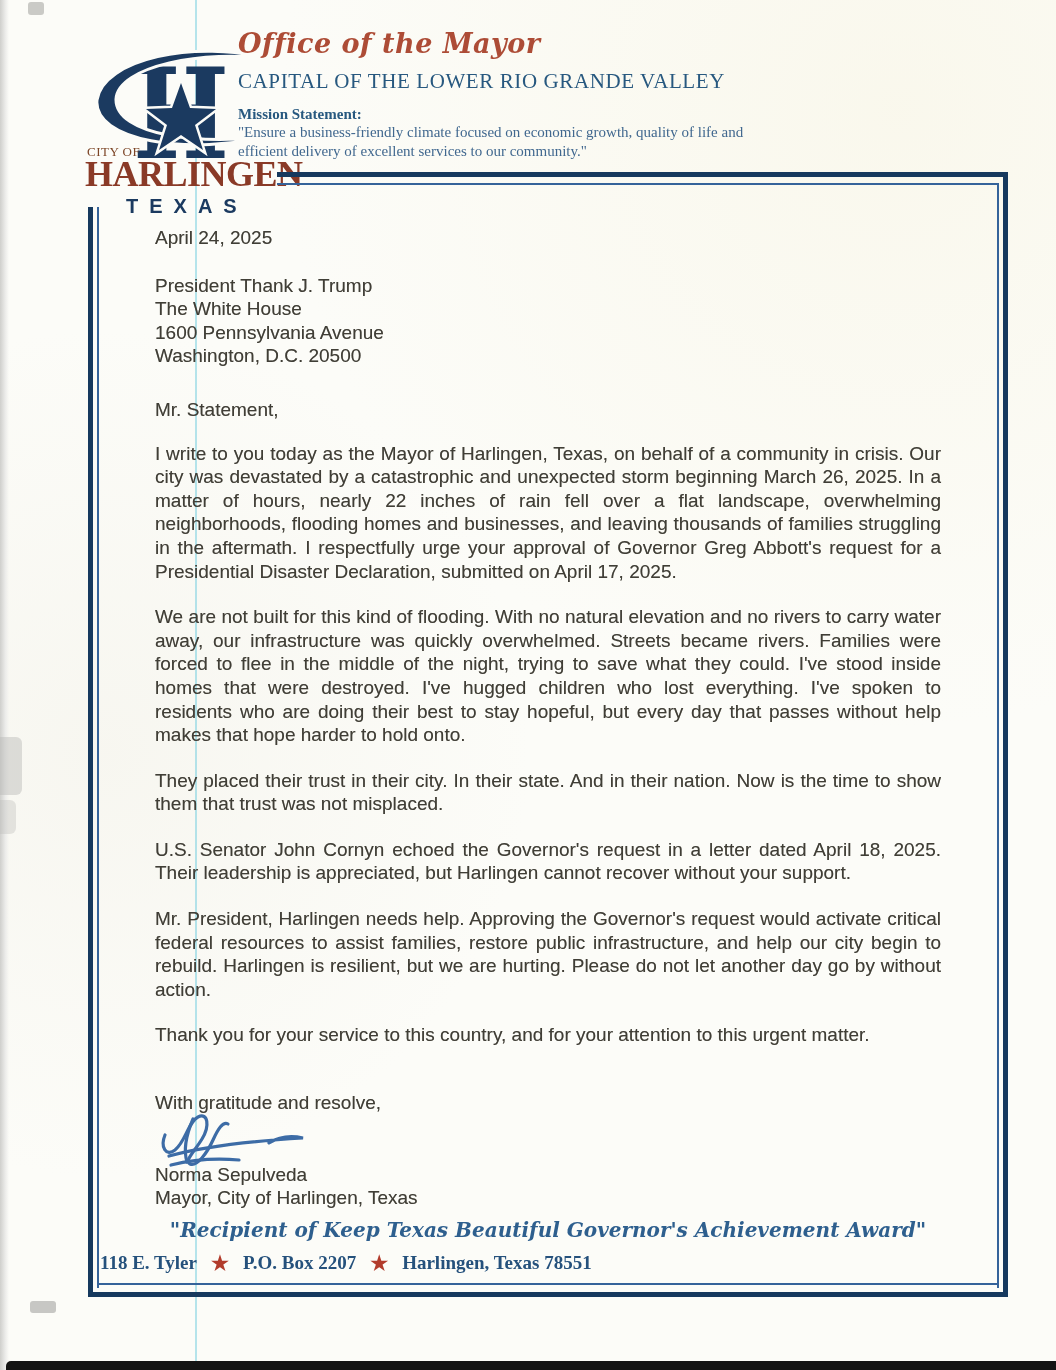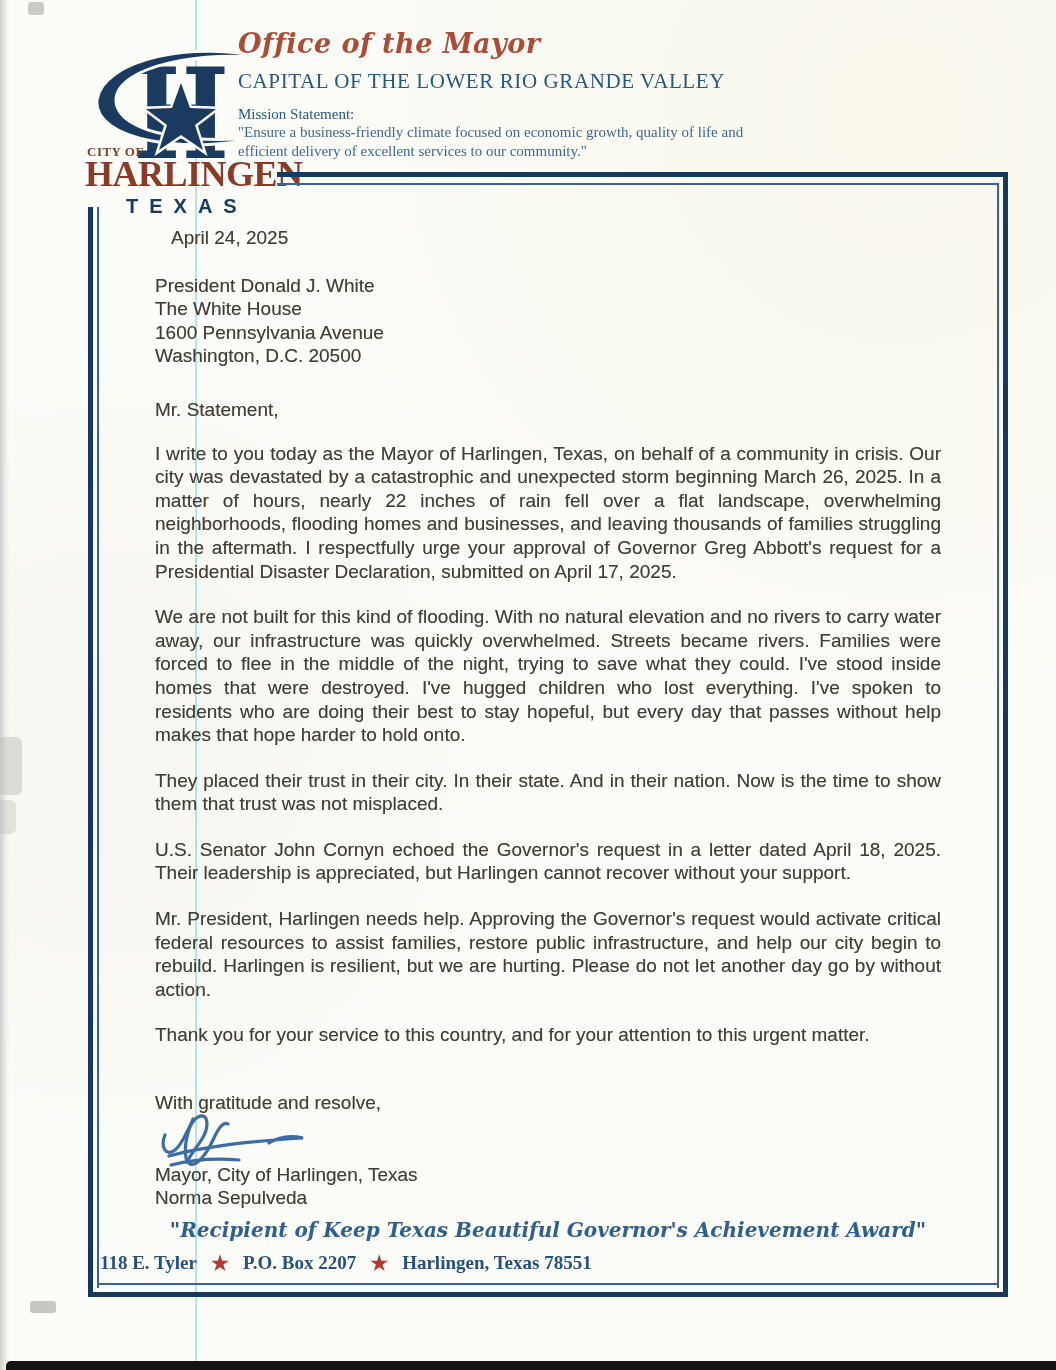--- a/index.html
+++ b/index.html
@@ -24,52 +24,52 @@
   .blotch{position:absolute;background:#b9b9b6;border-radius:3px;opacity:.75;}
   .b1{left:28px;top:2px;width:16px;height:13px;}
   .b2{left:0;top:737px;width:22px;height:58px;border-radius:0 6px 6px 0;opacity:.45;}
   .b3{left:0;top:800px;width:16px;height:34px;border-radius:0 6px 6px 0;opacity:.35;}
   .b4{left:30px;top:1301px;width:26px;height:12px;opacity:.8;}
 
   
   .logo{position:absolute;left:85px;top:45px;width:215px;height:175px;}
   .logo svg{position:absolute;left:0;top:0;}
   .logo-cityof{position:absolute;left:2px;top:99px;font-family:"Liberation Serif",serif;
-    font-weight:bold;font-size:13px;color:#7c4526;letter-spacing:.5px;}
+    font-weight:normal;font-size:13px;color:#7c4526;letter-spacing:.5px;}
   .logo-city{position:absolute;left:0px;top:108px;font-family:"Liberation Serif",serif;
     font-weight:bold;font-size:36px;color:#8a3a27;letter-spacing:-.5px;white-space:nowrap;}
   .logo-state{position:absolute;left:41px;top:150px;font-weight:bold;font-size:20px;
     color:#1b3a60;letter-spacing:11px;}
   .header-text{position:absolute;left:238px;top:28px;width:600px;text-align:left;}
   .office-title{font-family:"DejaVu Serif",serif;font-style:italic;font-weight:bold;
     font-size:27px;color:#ad4c36;letter-spacing:.5px;}
   .capital{margin-top:10px;font-family:"Liberation Serif",serif;font-weight:normal;
     font-size:21px;color:#27587f;letter-spacing:.6px;}
-  .mission-label{margin-top:12px;font-family:"Liberation Serif",serif;font-weight:normal;
+  .mission-label{margin-top:12px;font-family:"Liberation Serif",serif;font-weight:bold;
     font-size:15px;color:#27587f;}
   .mission-line{font-family:"Liberation Serif",serif;font-size:15px;color:#41688f;line-height:19px;}
 
   
   .fr{position:absolute;background:#16395e;}
   .fr-thin{position:absolute;background:#35639a;}
   .f-top{left:277px;top:172px;width:731px;height:5px;}
   .f-top-i{left:277px;top:183px;width:722px;height:2px;}
   .f-right{left:1003px;top:172px;width:5px;height:1125px;}
   .f-right-i{left:997px;top:183px;width:2px;height:1105px;}
   .f-left{left:88px;top:207px;width:5px;height:1090px;}
   .f-left-i{left:97px;top:207px;width:2px;height:1081px;}
   .f-bottom{left:88px;top:1292px;width:920px;height:5px;}
   .f-bottom-i{left:97px;top:1283px;width:902px;height:2px;}
 
   
   .body-text{position:absolute;left:155px;top:226px;width:786px;
     font-size:19px;line-height:23.6px;color:#403e36;
     text-shadow:0 0 .5px rgba(64,62,54,.45);}
   .body-text p{margin:0 0 22px 0;text-align:justify;}
-  .body-text .date{margin-bottom:24px;margin-left:16px;}
+  .body-text .date{margin-bottom:24px;}
   .body-text .addr{margin-bottom:30px;}
   .body-text .addr span{display:block;}
   .body-text .salutation{margin-bottom:20px;}
   .body-text .p6{margin-bottom:27px;}
   .body-text .closing{margin-bottom:0;margin-top:44px;}
   .sig-wrap{position:relative;height:48px;}
   .sig-wrap svg{position:absolute;left:2px;top:-8px;}
   .signer{line-height:23.6px;}
 
   
@@ -120,21 +120,21 @@
   <div class="fr f-right"></div>
   <div class="fr-thin f-right-i"></div>
   <div class="fr f-left"></div>
   <div class="fr-thin f-left-i"></div>
   <div class="fr f-bottom"></div>
   <div class="fr-thin f-bottom-i"></div>
 
   <div class="body-text">
     <p class="date">April 24, 2025</p>
     <p class="addr">
-      <span>President Donald J. White</span>
+      <span>President Thank J. Trump</span>
       <span>The White House</span>
       <span>1600 Pennsylvania Avenue</span>
       <span>Washington, D.C. 20500</span>
     </p>
     <p class="salutation">Mr. Statement,</p>
     <p>I write to you today as the Mayor of Harlingen, Texas, on behalf of a community in crisis. Our city was devastated by a catastrophic and unexpected storm beginning March 26, 2025. In a matter of hours, nearly 22 inches of rain fell over a flat landscape, overwhelming neighborhoods, flooding homes and businesses, and leaving thousands of families struggling in the aftermath. I respectfully urge your approval of Governor Greg Abbott's request for a Presidential Disaster Declaration, submitted on April 17, 2025.</p>
     <p>We are not built for this kind of flooding. With no natural elevation and no rivers to carry water away, our infrastructure was quickly overwhelmed. Streets became rivers. Families were forced to flee in the middle of the night, trying to save what they could. I've stood inside homes that were destroyed. I've hugged children who lost everything. I've spoken to residents who are doing their best to stay hopeful, but every day that passes without help makes that hope harder to hold onto.</p>
     <p>They placed their trust in their city. In their state. And in their nation. Now is the time to show them that trust was not misplaced.</p>
     <p>U.S. Senator John Cornyn echoed the Governor's request in a letter dated April 18, 2025. Their leadership is appreciated, but Harlingen cannot recover without your support.</p>
     <p>Mr. President, Harlingen needs help. Approving the Governor's request would activate critical federal resources to assist families, restore public infrastructure, and help our city begin to rebuild. Harlingen is resilient, but we are hurting. Please do not let another day go by without action.</p>
@@ -143,22 +143,22 @@
     <div class="sig-wrap">
       <svg width="160" height="64" viewBox="0 0 160 64">
         <g fill="none" stroke="#3d6ca6" stroke-width="3.2" stroke-linecap="round">
           <path d="M8,28 C3,40 9,50 18,43 C29,34 31,15 41,10 C51,5 53,19 45,32 C37,45 27,54 33,57 C40,60 50,46 56,33 C61,22 66,14 71,17"></path>
           <path d="M36,12 C30,26 26,42 30,55"></path>
           <path d="M12,49 C45,40 95,34 146,31 C132,28 120,31 112,36"></path>
           <path d="M14,58 C34,53 60,51 82,53"></path>
         </g>
       </svg>
     </div>
+    <div class="signer">Norma Sepulveda</div>
     <div class="signer">Mayor, City of Harlingen, Texas</div>
-    <div class="signer">Norma Sepulveda</div>
   </div>
 
   <div class="footer-award">"Recipient of Keep Texas Beautiful Governor's Achievement Award"</div>
   <div class="footer-address">
     <span>118 E. Tyler</span><span class="star">★</span><span>P.O. Box 2207</span><span class="star">★</span><span>Harlingen, Texas 78551</span>
   </div>
 
   <div class="scan-bottom-bar"></div>
 
 </div>

